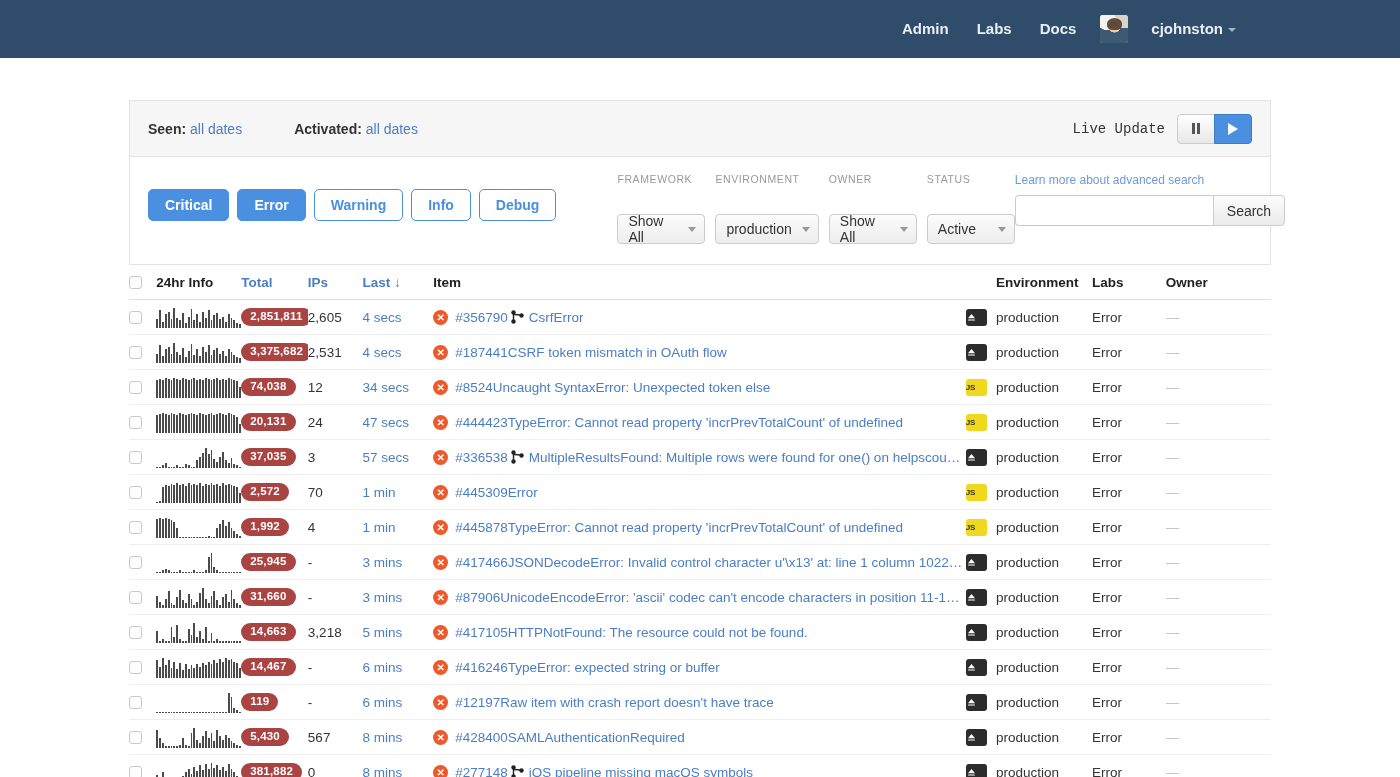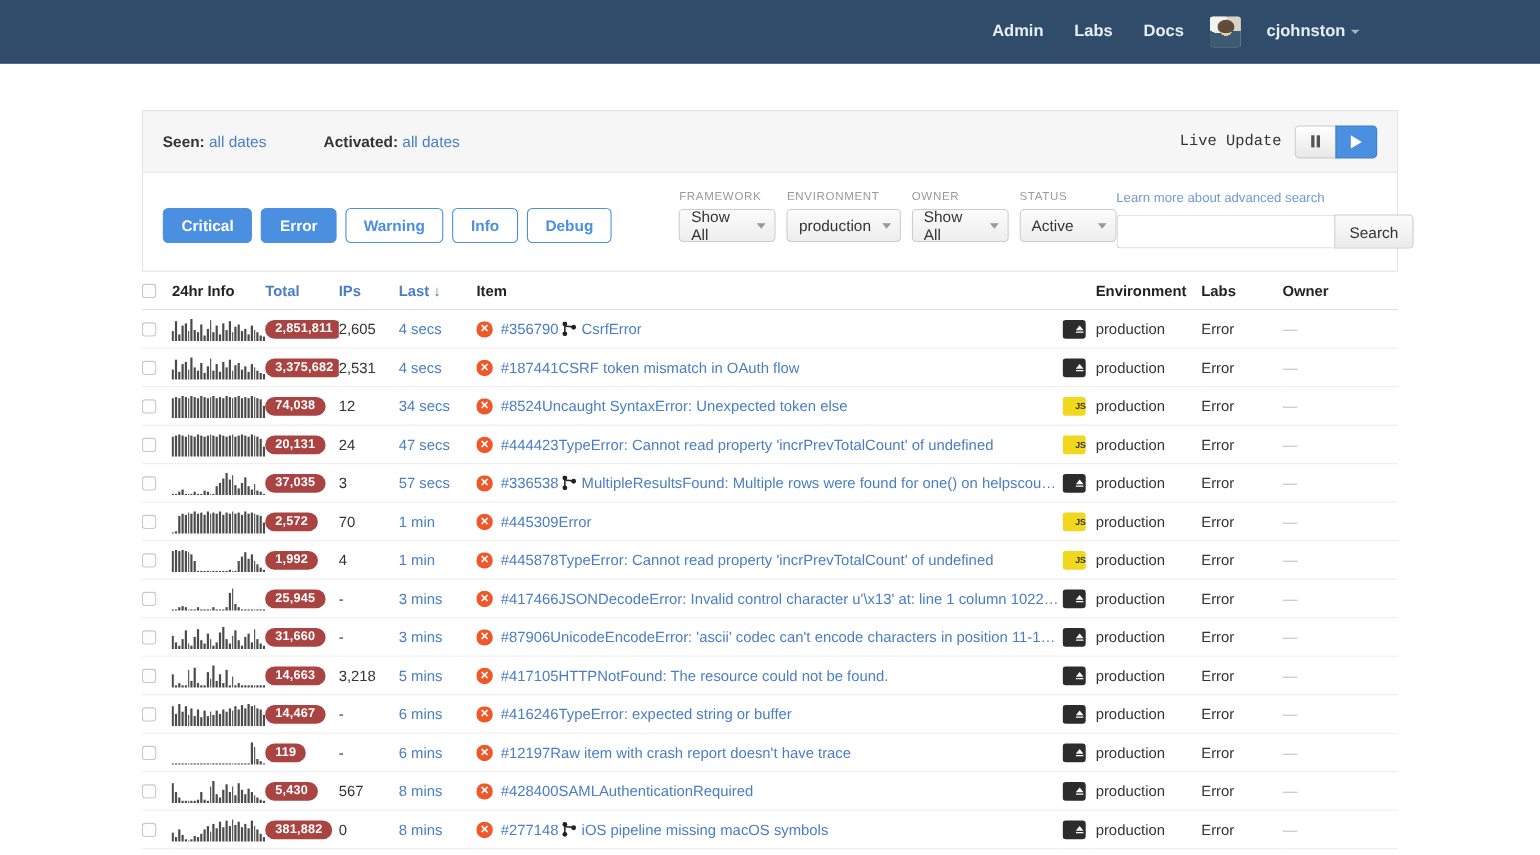--- a/index.html
+++ b/index.html
@@ -139,21 +139,21 @@
     display: flex; align-items: center;
     cursor: pointer;
     border: 1px solid #4a8fe0;
     background: #fff;
     color: #4a8fe0;
     white-space: nowrap;
   }
   .lvbtn.active { background: #4a8fe0; color: #fff; }
 
   .selects { display: flex; gap: 10px; margin-left: 61px; }
-  .selgrp { display: flex; flex-direction: column; }
+  .selgrp { display: flex; flex-direction: column; gap: 24px; }
   .sellabel {
     font-size: 10.5px;
     letter-spacing: .6px;
     color: #999;
     margin-bottom: 5px;
     text-transform: uppercase;
   }
   .select {
     height: 30px;
     min-width: 88px;
@@ -292,21 +292,21 @@
     overflow: hidden;
     text-overflow: ellipsis;
     white-space: nowrap;
     cursor: pointer;
   }
   .branch-ico { flex: none; margin: 0 5px 0 3px; display: block; }
 
   .fw-ico {
     width: 21px; height: 17px;
     border-radius: 3px;
-    display: flex; align-items: center; justify-content: flex-end;
+    display: flex; align-items: center; justify-content: flex-start;
     flex: none;
   }
   .fw-ico.py { background: #2c2c2c; }
   .fw-ico.js { background: #efd81d; }
   .fw-ico.js span {
     color: #333; font-size: 8px; font-weight: bold;
     font-family: "Liberation Sans", sans-serif; letter-spacing: -.3px;
   }
   .dash { color: #bfbfbf; }
   .bottom-fade { height: 16px; overflow: hidden; }

